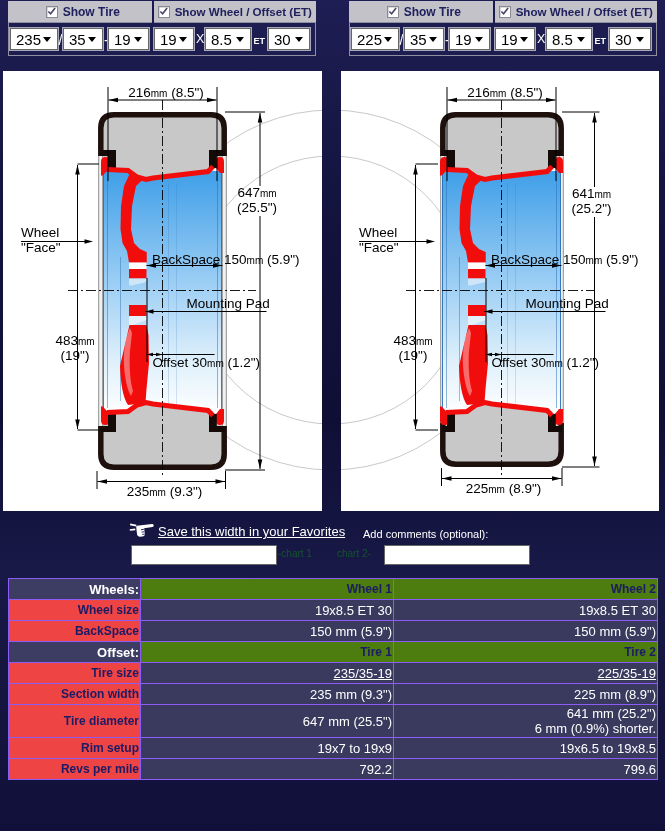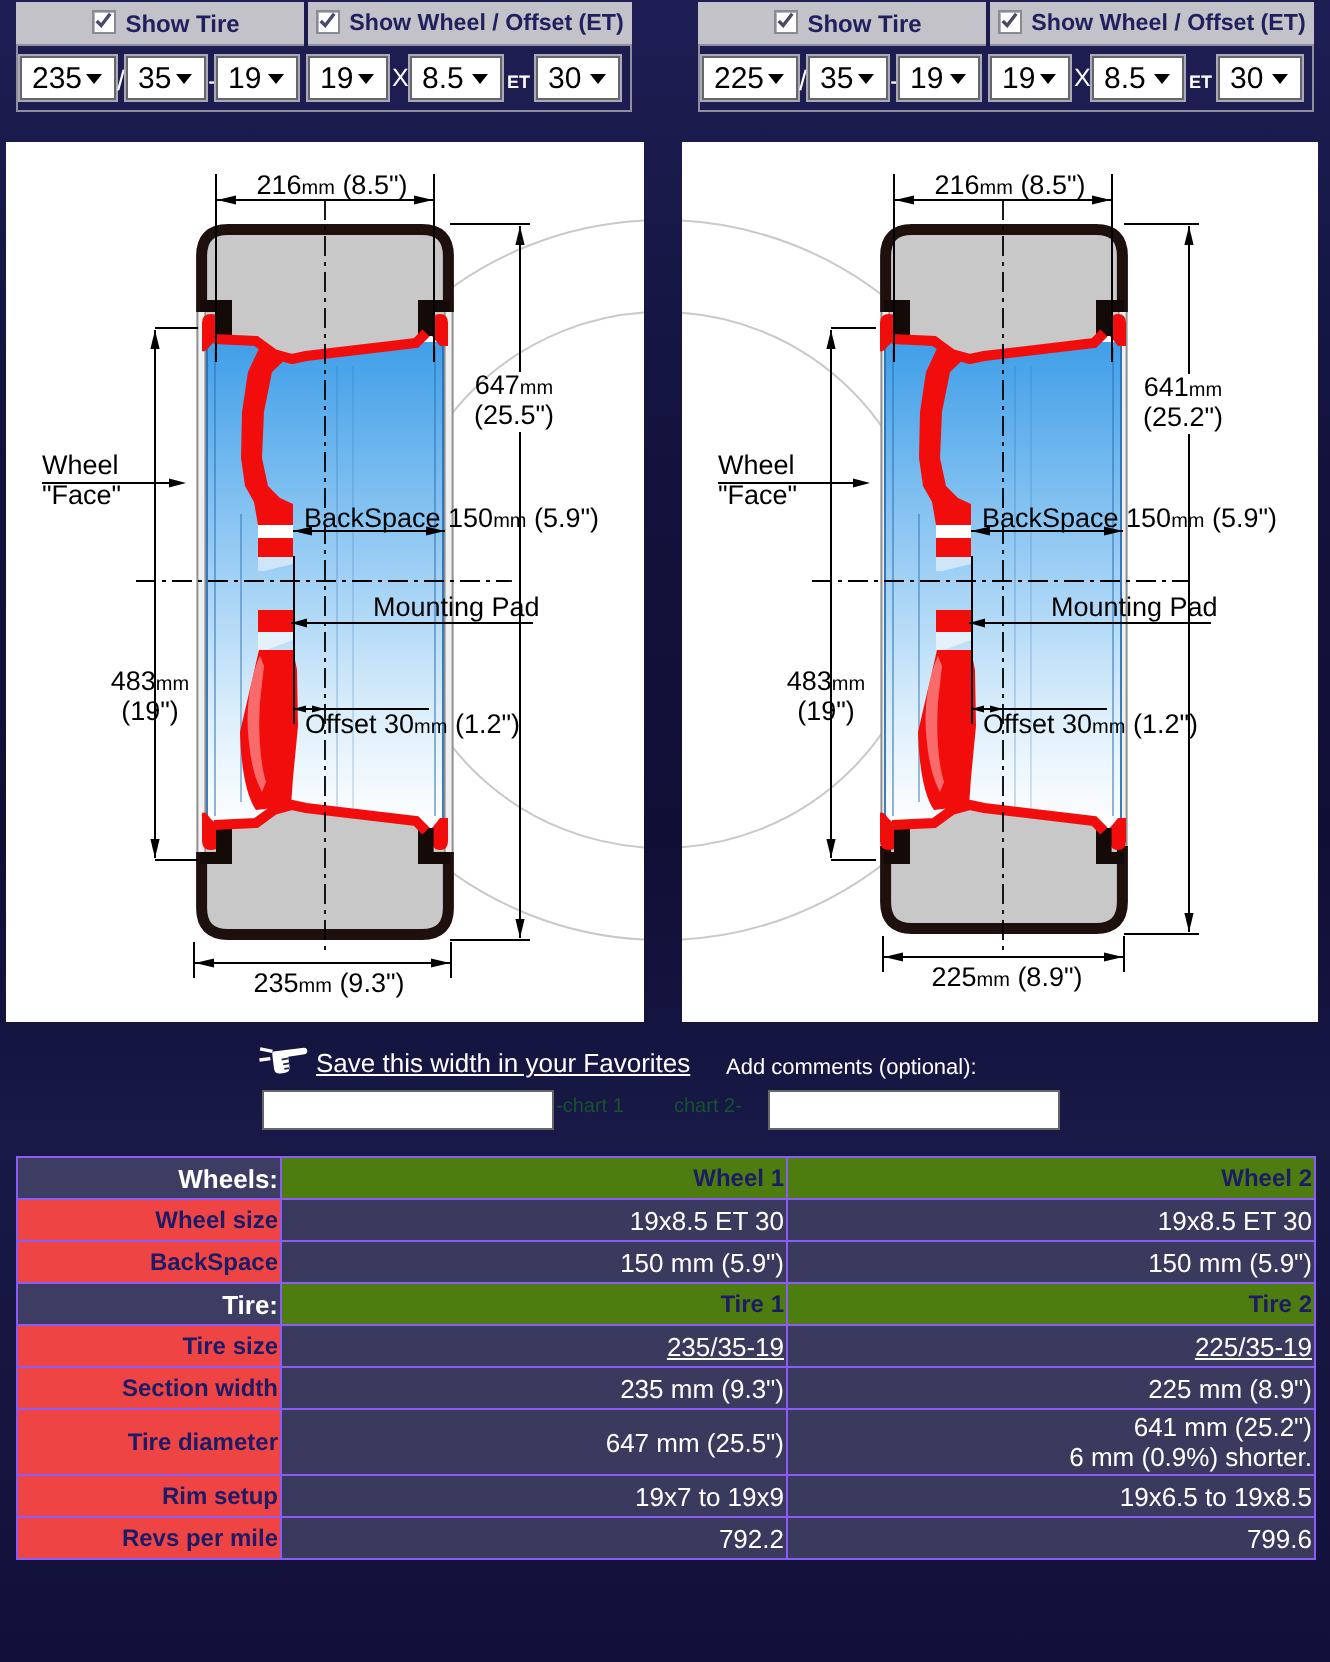--- a/index.html
+++ b/index.html
@@ -458,21 +458,21 @@
         <td class="dat">19x8.5 ET 30</td>
       </tr>
 
 <tr>
         <td class="lab">BackSpace</td>
         <td class="dat">150 mm (5.9")</td>
         <td class="dat">150 mm (5.9")</td>
       </tr>
 
 <tr>
-        <td class="lhdr">Tire:</td>
+        <td class="lhdr">Offset:</td>
         <td class="chdr">Tire 1</td>
         <td class="chdr">Tire 2</td>
       </tr>
 
 <tr>
         <td class="lab">Tire size</td>
         <td class="dat"><span class="lnk">235/35-19</span></td>
         <td class="dat"><span class="lnk">225/35-19</span></td>
       </tr>
 

